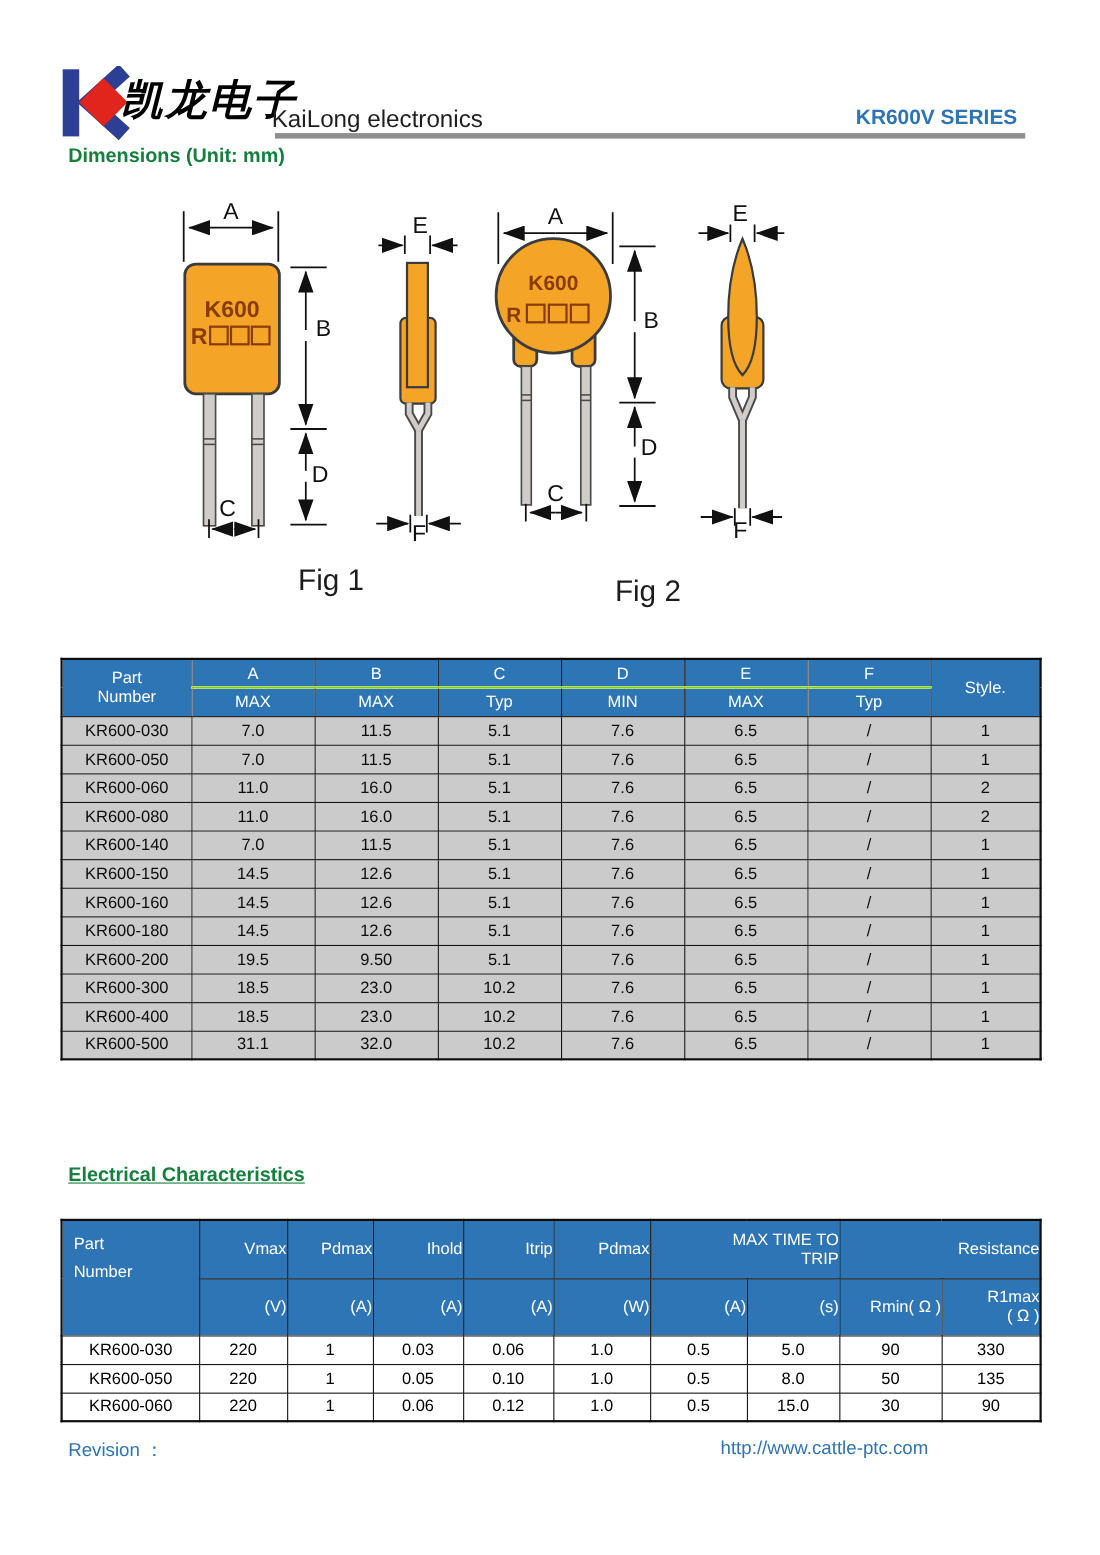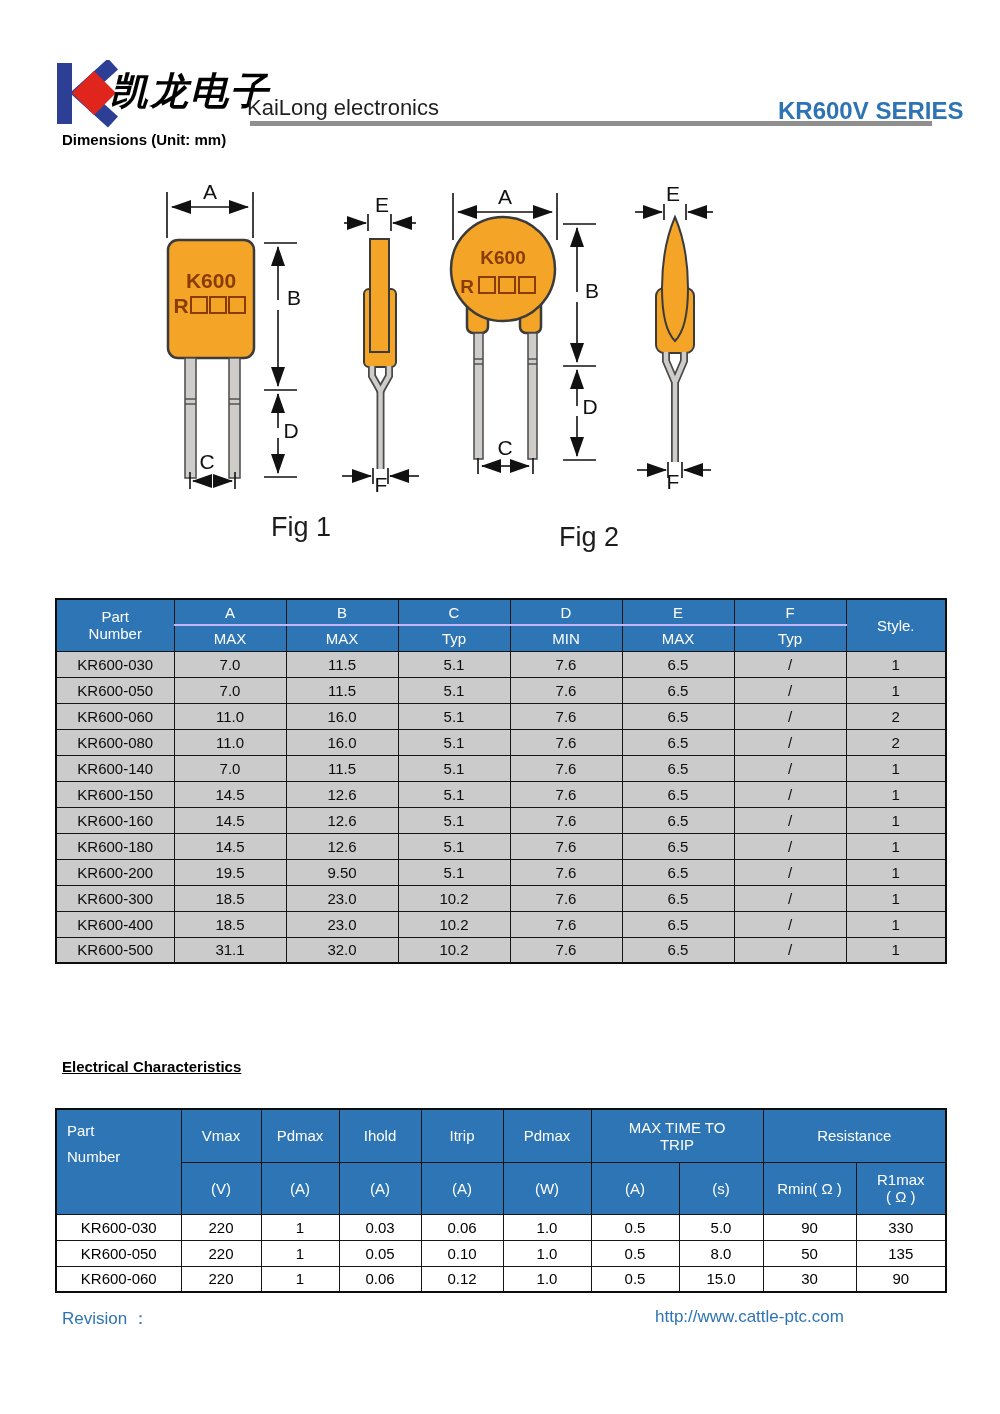--- a/index.html
+++ b/index.html
@@ -11,24 +11,24 @@
   .abs { position:absolute; }
 
   
   .logo-svg { left:53px; top:60px; width:84px; height:68px; }
   .logo-cn {
     left:110px; top:66px; font-size:38px; font-weight:bold; font-style:italic;
     color:#000; letter-spacing:2px; white-space:nowrap;
     font-family:"DejaVu Sans", sans-serif;
   }
   .company-name { left:247px; top:95px; font-size:22px; color:#1f1f1f; }
-  .series-title { left:778px; top:97px; font-size:24px; font-weight:bold; color:#2e74b5; }
+  .series-title { left:778px; top:97px; font-size:19px; font-weight:bold; color:#2e74b5; }
   .header-rule { left:250px; top:121px; width:682px; height:5px; background:#8f8f8f; }
 
-  .sec-title { color:#000000; font-size:15px; font-weight:bold; }
+  .sec-title { color:#15803d; font-size:18px; font-weight:bold; }
   .dims-title { left:62px; top:131px; }
   .elec-title { left:62px; top:1058px;text-decoration:underline; }
 
   
   .fig-svg { left:140px; top:175px; width:600px; height:390px; }
   .dl   { stroke:#111; stroke-width:1.6; }
   .cl   { stroke:#4a4a4a; stroke-width:1.4; }
   .orange  { fill:#f4a427; stroke:#3b3b3b; stroke-width:2.5; }
   .orange2 { fill:#f4a427; stroke:#3b3b3b; stroke-width:2; }
   .sq   { fill:none; stroke:#8a3c00; stroke-width:2; }
@@ -43,28 +43,28 @@
 
   
   table { border-collapse:collapse; table-layout:fixed; }
   th, td { border:1px solid #151515; overflow:hidden; }
 
   .dimtbl { left:55px; top:598px; width:890px; border:2px solid #0d0d0d; }
   .dimtbl th {
     background:#2e75b5; color:#fff; font-size:15px; font-weight:normal;
     height:26px; text-align:center;
   }
-  .dimtbl tr.sub th { border-top:2px solid #c4b5fd; }
+  .dimtbl tr.sub th { border-top:2px solid #84cc16; }
   .dimtbl td {
     background:#cbcbcb; color:#0d0d0d; font-size:15px; height:26px; text-align:center;
   }
 
   .electbl { left:55px; top:1108px; width:890px; border:2px solid #0d0d0d; }
   .electbl th {
-    background:#2e75b5; color:#fff; font-size:15px; font-weight:normal; text-align:center;
+    background:#2e75b5; color:#fff; font-size:15px; font-weight:normal; text-align:right;
   }
   .electbl tr.eh1 th { height:53px; }
   .electbl tr.eh2 th { height:52px; }
   .electbl th.partcell { text-align:left; vertical-align:top; padding:8px 0 0 10px; line-height:26px; }
   .electbl td { background:#ffffff; color:#000; font-size:15px; height:26px; text-align:center; }
 
   
   .footer-text { font-size:17px; color:#2e74b5; }
   .revision { left:62px; top:1307px;text-align:center; }
   .site-url { left:655px; top:1307px; }

